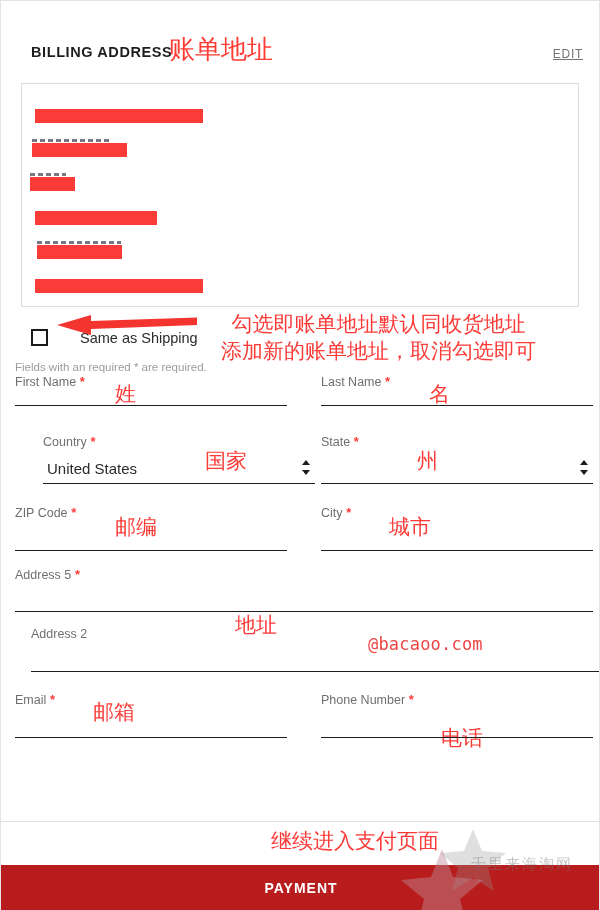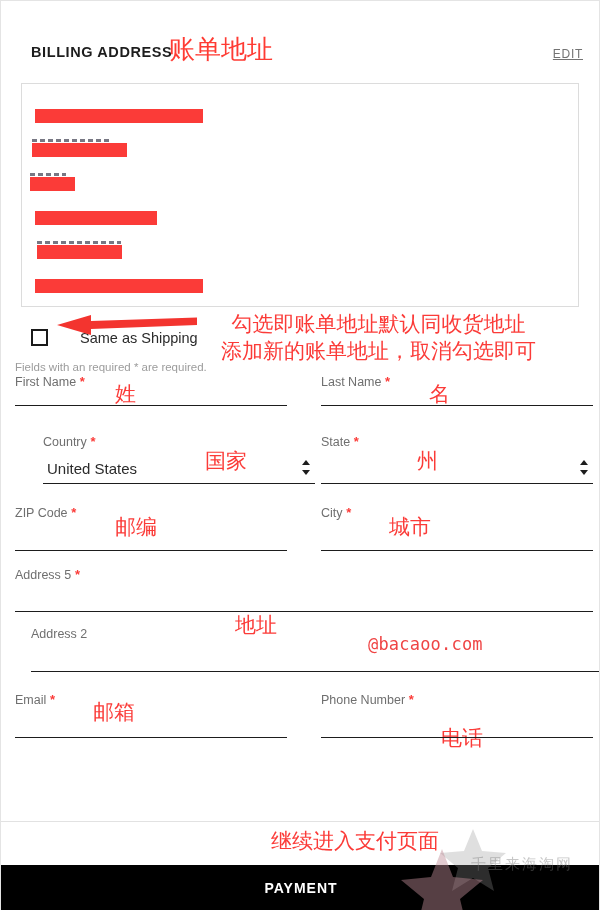--- a/index.html
+++ b/index.html
@@ -233,21 +233,21 @@
     font-family: "DejaVu Sans", "Liberation Sans", sans-serif;
     white-space: nowrap;
     z-index: 3;
     margin-left: 32px;
   }
 
   .pay-bar {
     position: absolute;
     left: 0; top: 864px;
     width: 600px; height: 46px;
-    background: #000000;
+    background: #b91c1c;
     z-index: 2;
   }
   .pay-label {
     position: absolute;
     left: 0; top: 0;
     width: 100%; height: 100%;
     display: flex;
     align-items: center;
     justify-content: center;
     color: #ffffff;

